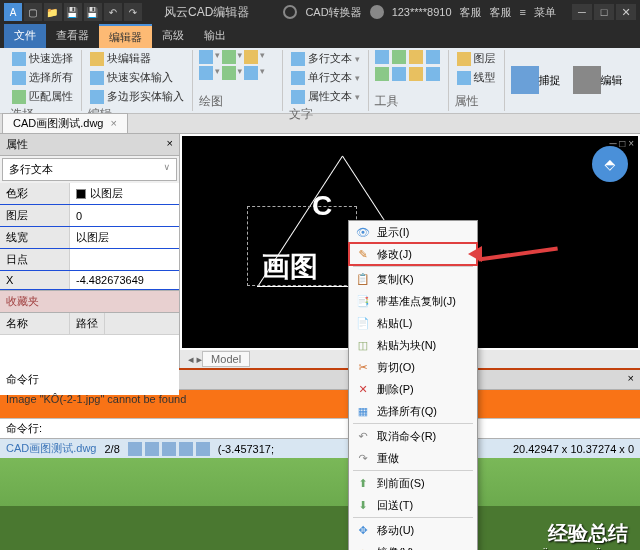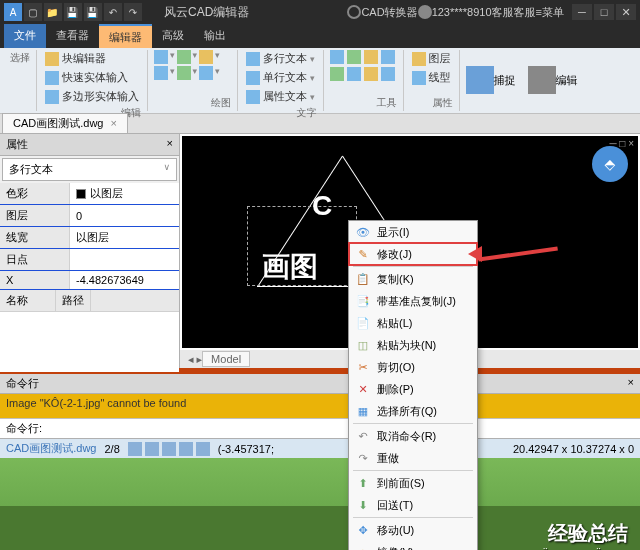--- a/index.html
+++ b/index.html
@@ -1,30 +1,30 @@
 <!DOCTYPE html>
 <html><head>
 <meta charset="utf-8">
 <style>
 *{margin:0;padding:0;box-sizing:border-box;font-family:"Microsoft YaHei",sans-serif;font-size:11px}
 body{width:640px;height:550px;background:#e8e8e8;position:relative;overflow:hidden}
 .titlebar{height:24px;background:#2a2a2a;display:flex;align-items:center;color:#ccc;padding:0 4px}
 .titlebar .tb-btn{width:18px;height:18px;background:#3a3a3a;margin-right:2px;display:flex;align-items:center;justify-content:center;font-size:10px}
 .titlebar .app-title{margin-left:20px;font-size:12px}
-.titlebar .tb-right{margin-left:auto;display:flex;align-items:center;gap:0}
+.titlebar .tb-right{margin-left:auto;display:flex;align-items:center;gap:8px}
 .titlebar .tb-circle{width:14px;height:14px;border:2px solid #888;border-radius:50%;display:inline-block}
 .titlebar .win-btns{display:flex;gap:2px;margin-left:8px}
 .titlebar .win-btn{width:20px;height:16px;background:#3a3a3a;text-align:center;line-height:16px}
 .menubar{height:24px;background:#2a2a2a;display:flex;padding-left:4px}
 .menu-tab{padding:4px 10px;color:#ccc;font-size:11px}
 .menu-tab.active{background:#fdba74;color:#333;border-top:2px solid #4a90d9}
 .menu-tab.file{background:#3a74b8;color:#fff}
 .ribbon{height:66px;background:#e8edf2;border-bottom:1px solid #c0c0c0;display:flex;padding:2px 4px}
 .rib-group{border-right:1px solid #c8c8c8;padding:0 6px;display:flex;flex-direction:column;justify-content:space-between}
-.rib-group .rib-label{text-align:right;font-size:10px;color:#666;padding:1px 0}
+.rib-group .rib-label{text-align:left;font-size:12px;color:#666;padding:1px 0}
 .rib-items{display:flex;flex-direction:column;gap:2px}
 .rib-item{display:flex;align-items:center;gap:3px;font-size:11px;color:#333;padding:1px 2px}
 .rib-icon{width:14px;height:14px;background:#7ab8e8;display:inline-block}
 .rib-icon.g{background:#8ac888}
 .rib-icon.y{background:#e8c060}
 .rib-big{display:flex;flex-direction:row;align-items:center;padding:2px 6px}
 .rib-big-icon{width:28px;height:28px;background:#6aa0d8;margin-bottom:2px}
 .tabbar{height:20px;background:#e0e0e0;border-bottom:1px solid #b0b0b0;display:flex;align-items:center}
 .tab{padding:2px 10px;background:#f8f8f8;border:1px solid #b0b0b0;font-size:11px;margin-left:2px}
 .tab .tab-close{margin-left:4px;color:#888}
@@ -49,21 +49,21 @@
 .tri-l2{left:160px;top:20px;width:1px;height:155px;transform:rotate(-33deg);transform-origin:top}
 .tri-l3{left:75px;top:150px;width:170px;height:1px}
 .sel-box{position:absolute;left:65px;top:70px;width:110px;height:80px;border:1px dashed #aaa}
 .canvas-text{position:absolute;color:#fff;font-size:28px;font-weight:bold}
 .ct1{left:130px;top:54px}
 .ct2{left:80px;top:112px}
 .nav-cube{position:absolute;right:10px;top:10px;width:36px;height:36px;background:#4a90d9;border-radius:50%;display:flex;align-items:center;justify-content:center;color:#fff;font-size:14px}
 .view-min{position:absolute;right:4px;top:2px;color:#aaa;font-size:10px}
 .model-tabs{height:18px;background:#e8e8e8;display:flex;align-items:center;padding-left:8px;font-size:10px;color:#666}
 .model-tab{padding:1px 8px;border:1px solid #c0c0c0;background:#f8f8f8}
-.cmdline-panel{height:50px;background:#eab308;border-top:6px solid #c2410c}
+.cmdline-panel{height:50px;background:#f97316;border-top:2px solid #c2410c}
 .cmd-header{background:#d8d8d8;padding:2px 6px;font-size:11px;border-bottom:1px solid #b0b0b0;display:flex;justify-content:space-between}
 .cmd-text{padding:3px 6px;font-size:11px;color:#333}
 .cmd-input{display:flex;background:#fff;border-top:1px solid #c0c0c0;padding:2px 6px;font-size:11px}
 .statusbar{height:20px;background:#d8e6f2;display:flex;align-items:center;padding:0 6px;font-size:10px;gap:8px;border-top:1px solid #b0b0b0}
 .statusbar .sb-file{color:#3a74b8}
 .statusbar .sb-right{margin-left:auto}
 .sb-icons{display:flex;gap:3px}
 .sb-icon{width:14px;height:14px;background:#8ab0d8}
 .desktop-bg{height:108px;background:linear-gradient(#7ab858,#5a9840);position:relative;overflow:hidden}
 .grass{position:absolute;bottom:0;width:100%;height:60px;background:#4a7830}
@@ -112,20 +112,34 @@
 <div class="menubar">
   <div class="menu-tab file">文件</div>
   <div class="menu-tab">查看器</div>
   <div class="menu-tab active">编辑器</div>
   <div class="menu-tab">高级</div>
   <div class="menu-tab">输出</div>
 </div>
 
 <div class="ribbon">
   <div class="rib-group">
+    <div class="rib-items">
+      <div class="rib-item">
+          <span class="rib-icon"></span>
+          <span>快速选择</span>
+        </div>
+      <div class="rib-item">
+          <span class="rib-icon"></span>
+          <span>选择所有</span>
+        </div>
+      <div class="rib-item">
+          <span class="rib-icon g"></span>
+          <span>匹配属性</span>
+        </div>
+    </div>
     <div class="rib-label">选择</div>
   </div>
   <div class="rib-group">
     <div class="rib-items">
       <div class="rib-item">
           <span class="rib-icon y"></span>
           <span>块编辑器</span>
         </div>
       <div class="rib-item">
           <span class="rib-icon"></span>
@@ -246,22 +260,23 @@
         </div>
       <div class="prop-row">
           <div class="prop-cell k">日点</div>
           <div class="prop-cell v"></div>
         </div>
       <div class="prop-row">
           <div class="prop-cell k">X</div>
           <div class="prop-cell v">-4.482673649</div>
         </div>
     </div>
+    <div class="fav-header">收藏夹</div>
     <div class="fav-cols">
-      <div class="prop-cell" style="width:56px">名称</div>
+      <div class="prop-cell" style="width:70px">名称</div>
       <div class="prop-cell">路径</div>
     </div>
     <div class="fav-body"></div>
   </div>
 
   <div class="canvas-area">
     <div class="canvas">
       <div class="view-min">─ □ ×</div>
       <div class="nav-cube">⬘</div>
       <div class="tri-line tri-l1"></div>

